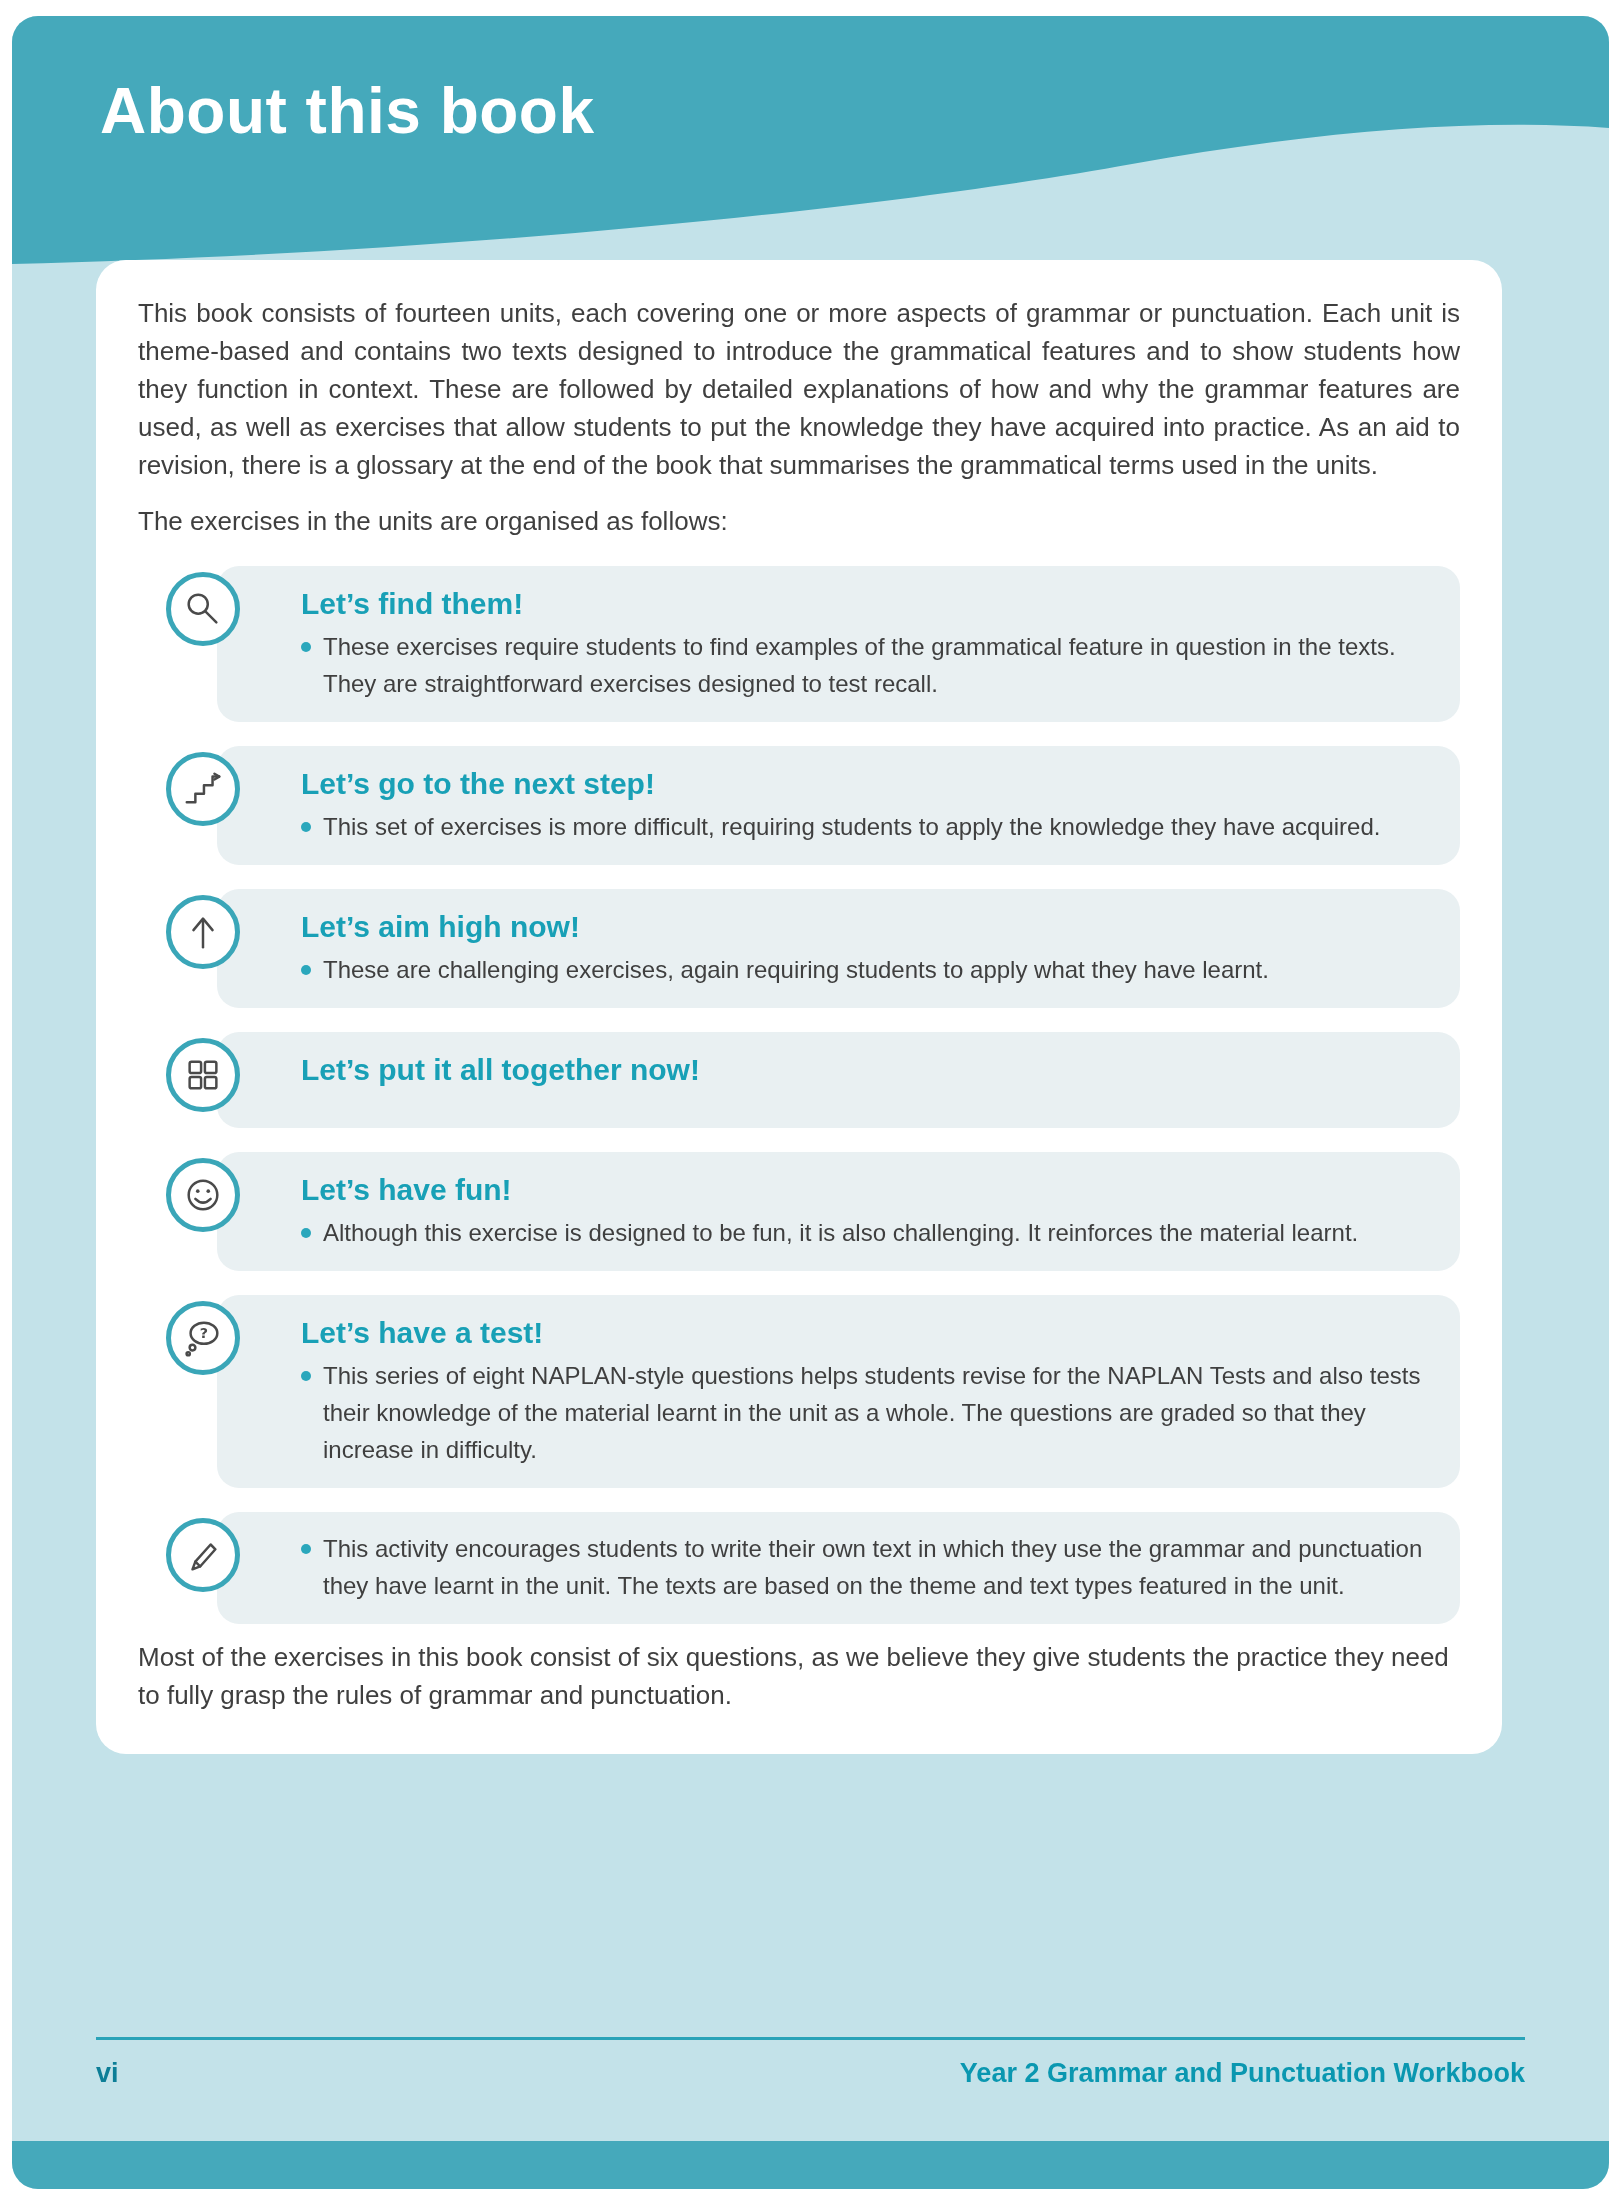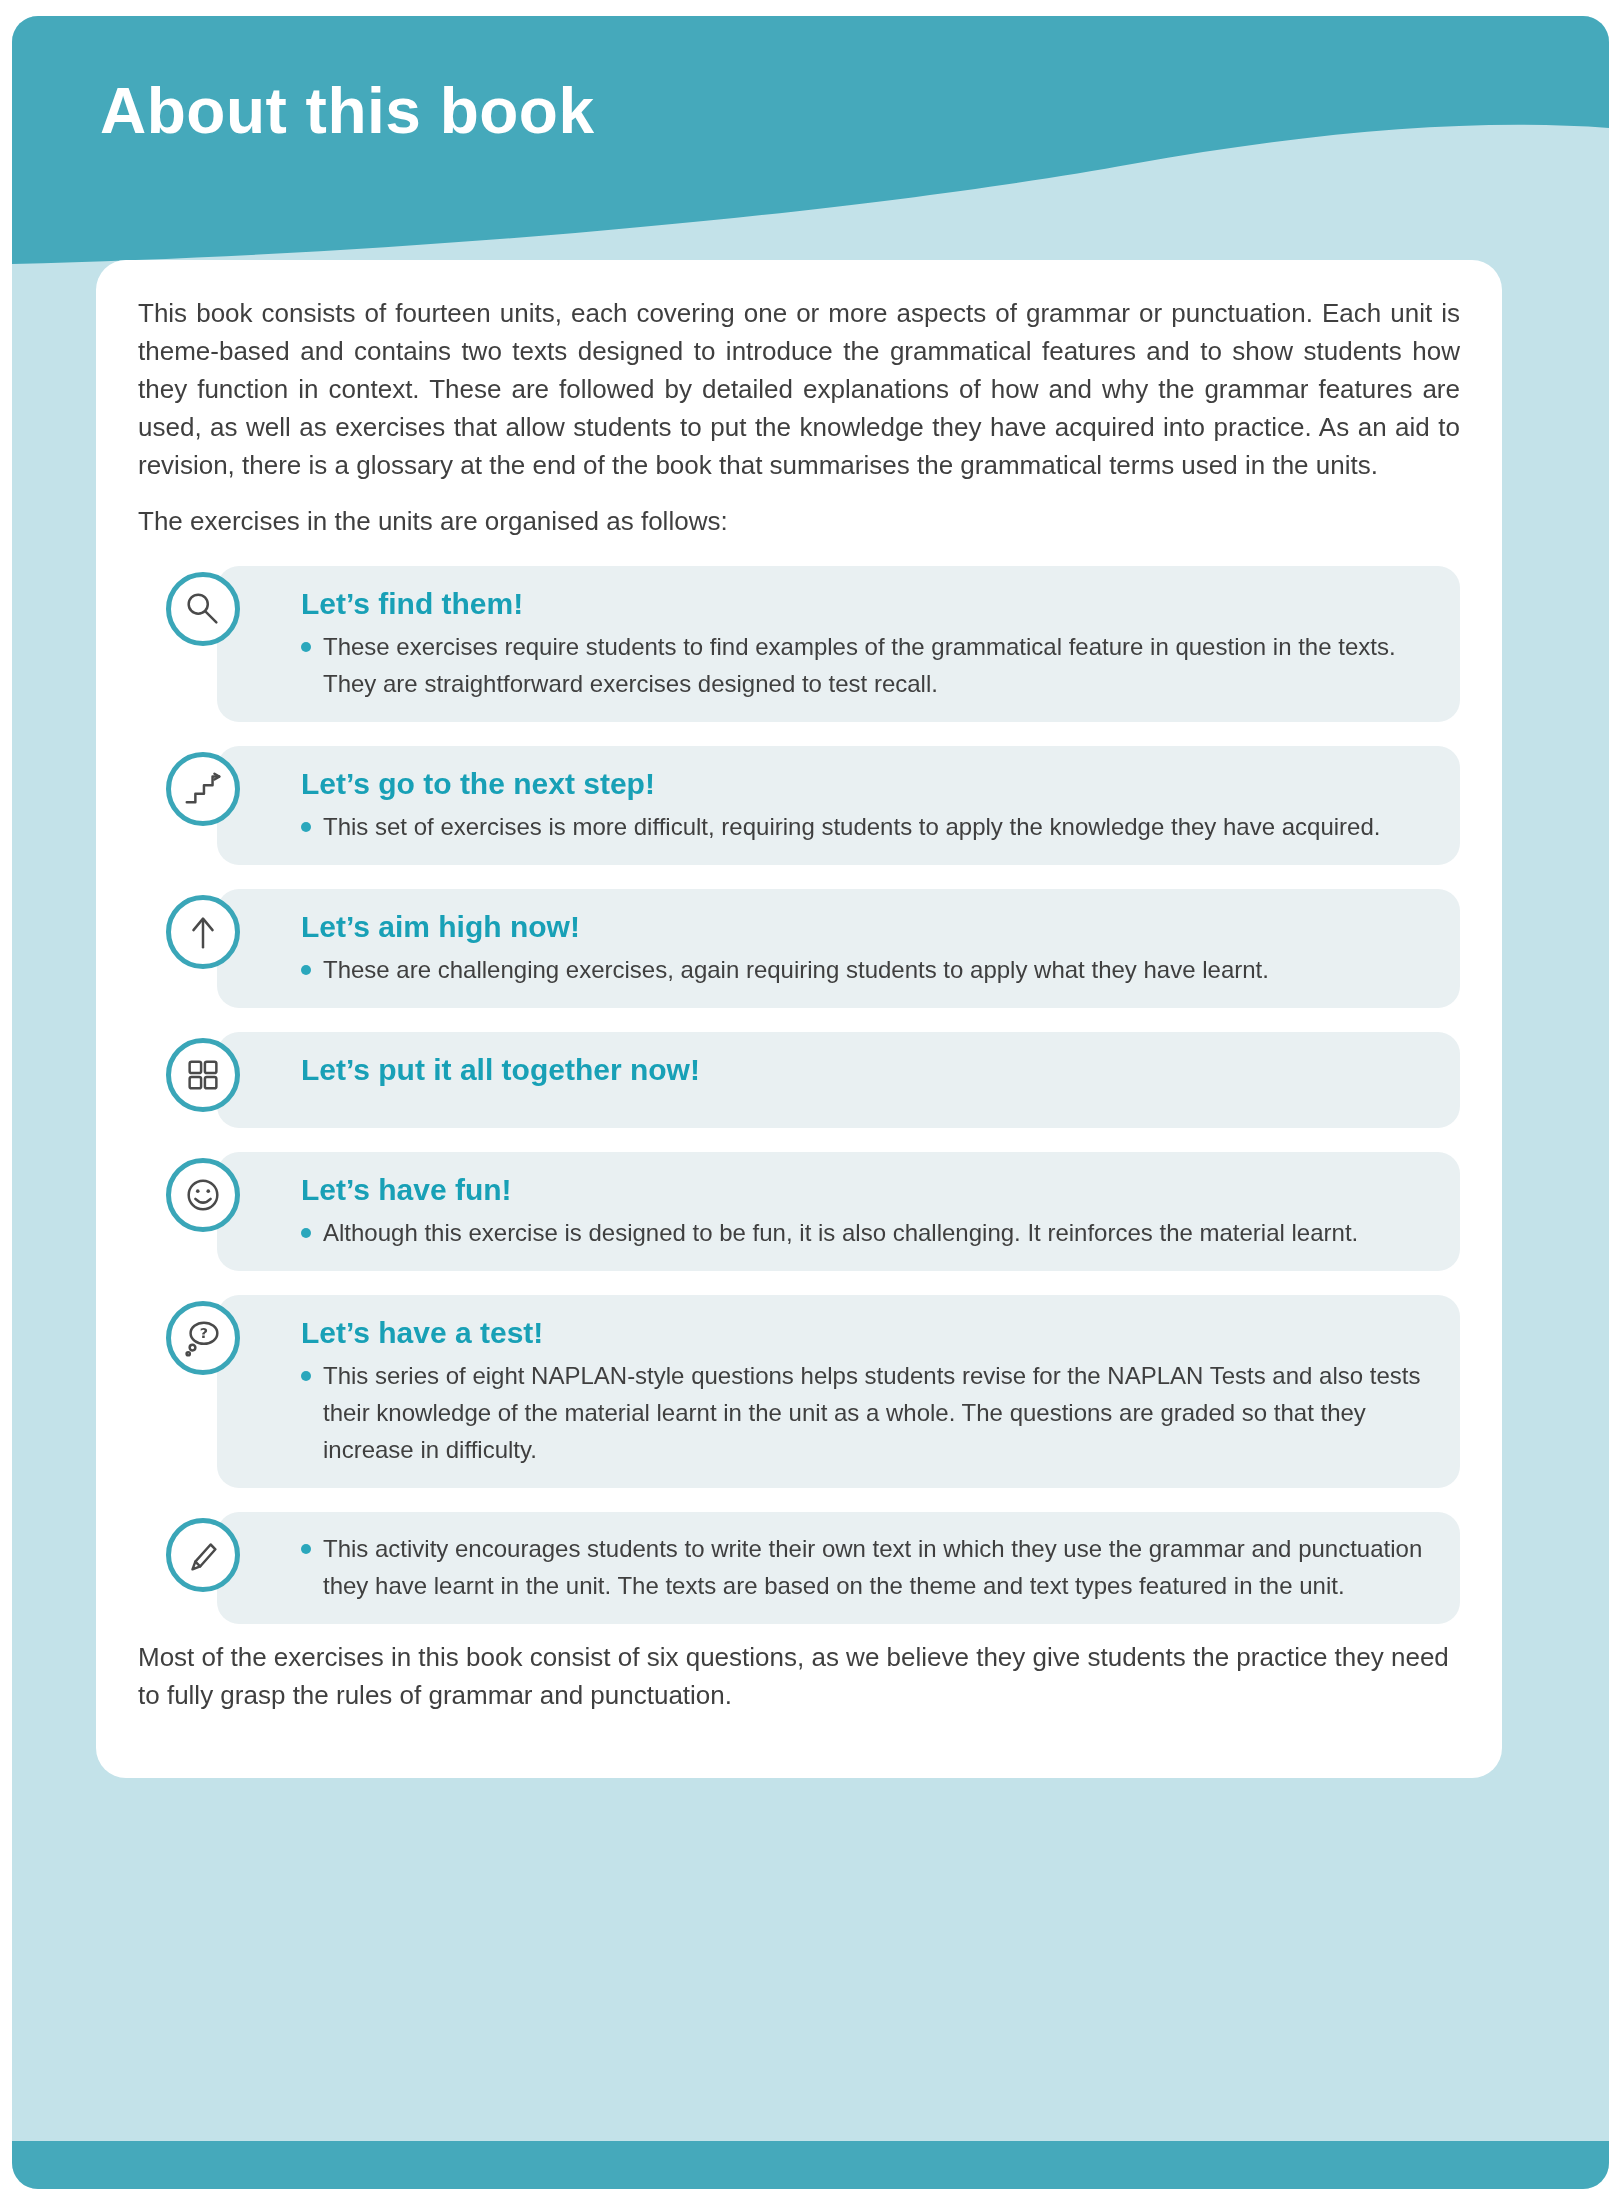--- a/index.html
+++ b/index.html
@@ -56,21 +56,21 @@
     display: flex;
     flex-direction: column;
     position: relative;
   }
   .card {
     position: relative;
     z-index: 2;
     margin: -30px 107px 0 84px;
     background: #ffffff;
     border-radius: 30px;
-    padding: 34px 42px 64px 42px;
+    padding: 34px 42px 40px 42px;
     font-size: 26px;
     line-height: 38px;
   }
   .intro-p1 { margin: 0 0 18px 0; text-align: justify; }
   .intro-p2 { margin: 0 0 26px 0; }
   
   .section {
     position: relative;
     margin: 0 0 24px 79px;
   }
@@ -281,17 +281,24 @@
             <div class="bullet">
               <span class="dot"></span>
               <p class="bullet-text">This activity encourages students to write their own text in which they use the grammar and punctuation they have learnt in the unit. The texts are based on the theme and text types featured in the unit.</p>
             </div>
           </div>
         </section>
 
         <p class="closing">Most of the exercises in this book consist of six questions, as we believe they give students the practice they need to fully grasp the rules of grammar and punctuation.</p>
       </div>
 
+      <div class="footer-block">
+        <div class="footer-divider"></div>
+        <div class="footer-row">
+          <span class="page-number">vi</span>
+          <span class="book-title">Year 2 Grammar and Punctuation Workbook</span>
+        </div>
+      </div>
     </div>
 
     <div class="bottom-bar"></div>
   </div>
 </div>
 
 </body></html>

